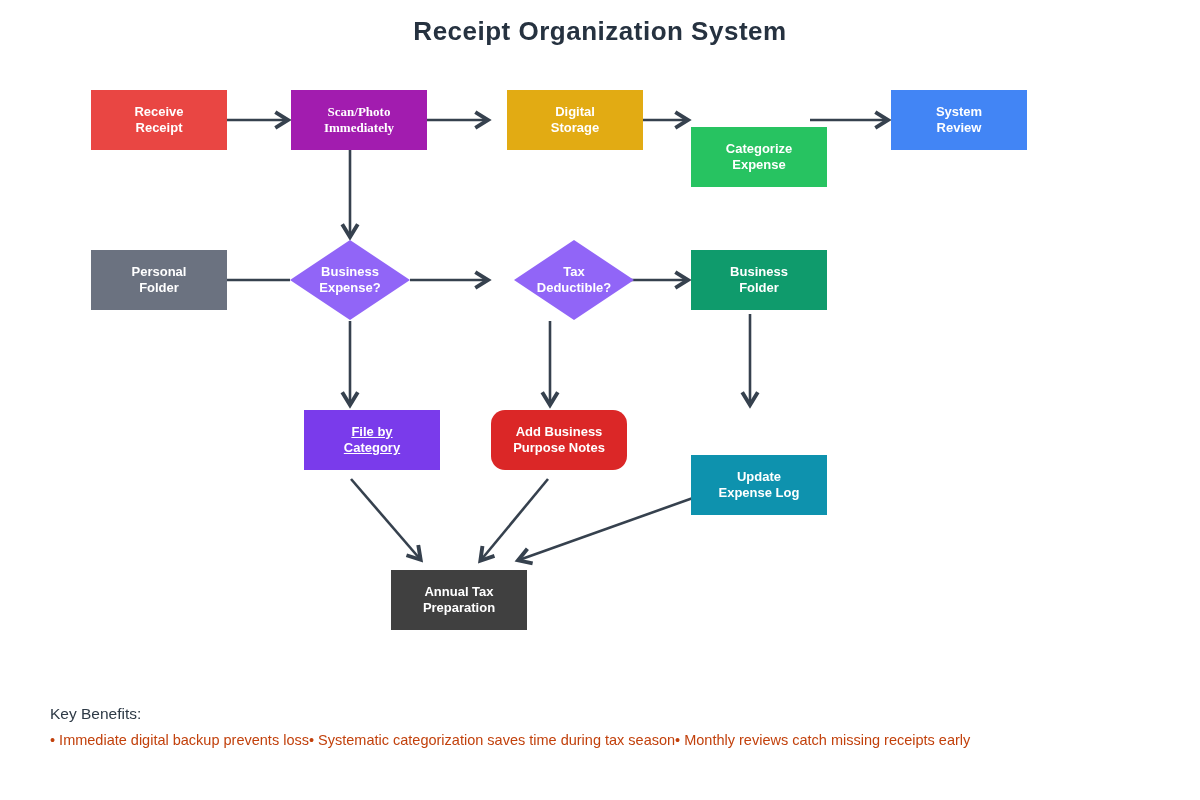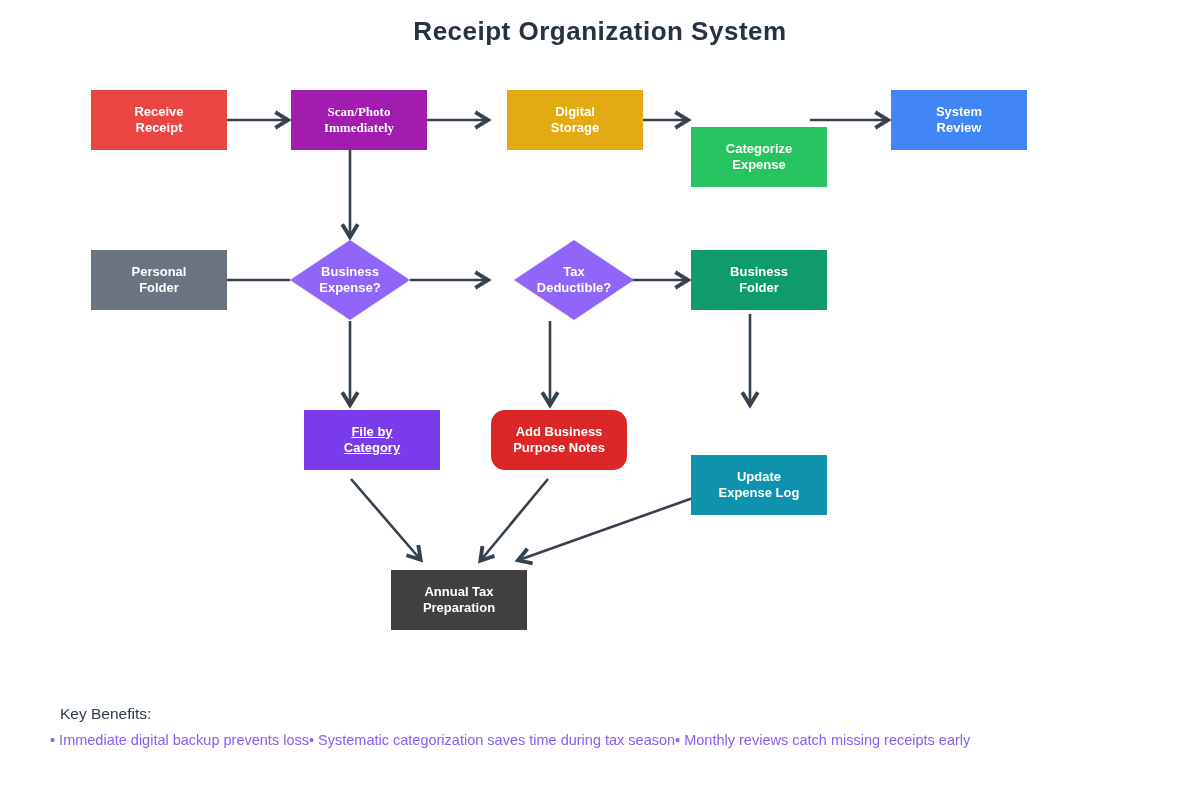--- a/index.html
+++ b/index.html
@@ -63,31 +63,31 @@
   #n-personal       { left: 91px;  top: 250px; }
   #n-bizexpense     { left: 290px; top: 240px; }
   #n-taxdeduct      { left: 514px; top: 240px; }
   #n-bizfolder      { left: 691px; top: 250px; }
   #n-filebycat      { left: 304px; top: 410px; text-decoration: underline; }
   #n-addnotes       { left: 491px; top: 410px; border-radius: 14px; }
   #n-updatelog      { left: 691px; top: 416px; margin-top: 39px; }
   #n-annualtax      { left: 391px; top: 570px; }
   .benefits-heading {
     position: absolute;
-    left: 60px;
+    left: 50px;
     top: 705px;
     font-size: 15.5px;
     color: #2E3A46;
   }
   .benefits-line {
     position: absolute;
     left: 50px;
     top: 732px;
     font-size: 14.5px;
-    color: #8b5cf6;
+    color: #c2410c;
   }
 </style>
 </head>
 <body>
 
 <div class="canvas">
 
   <div class="title">Receipt Organization System</div>
 
   <svg class="arrows" viewBox="0 0 1200 800">

